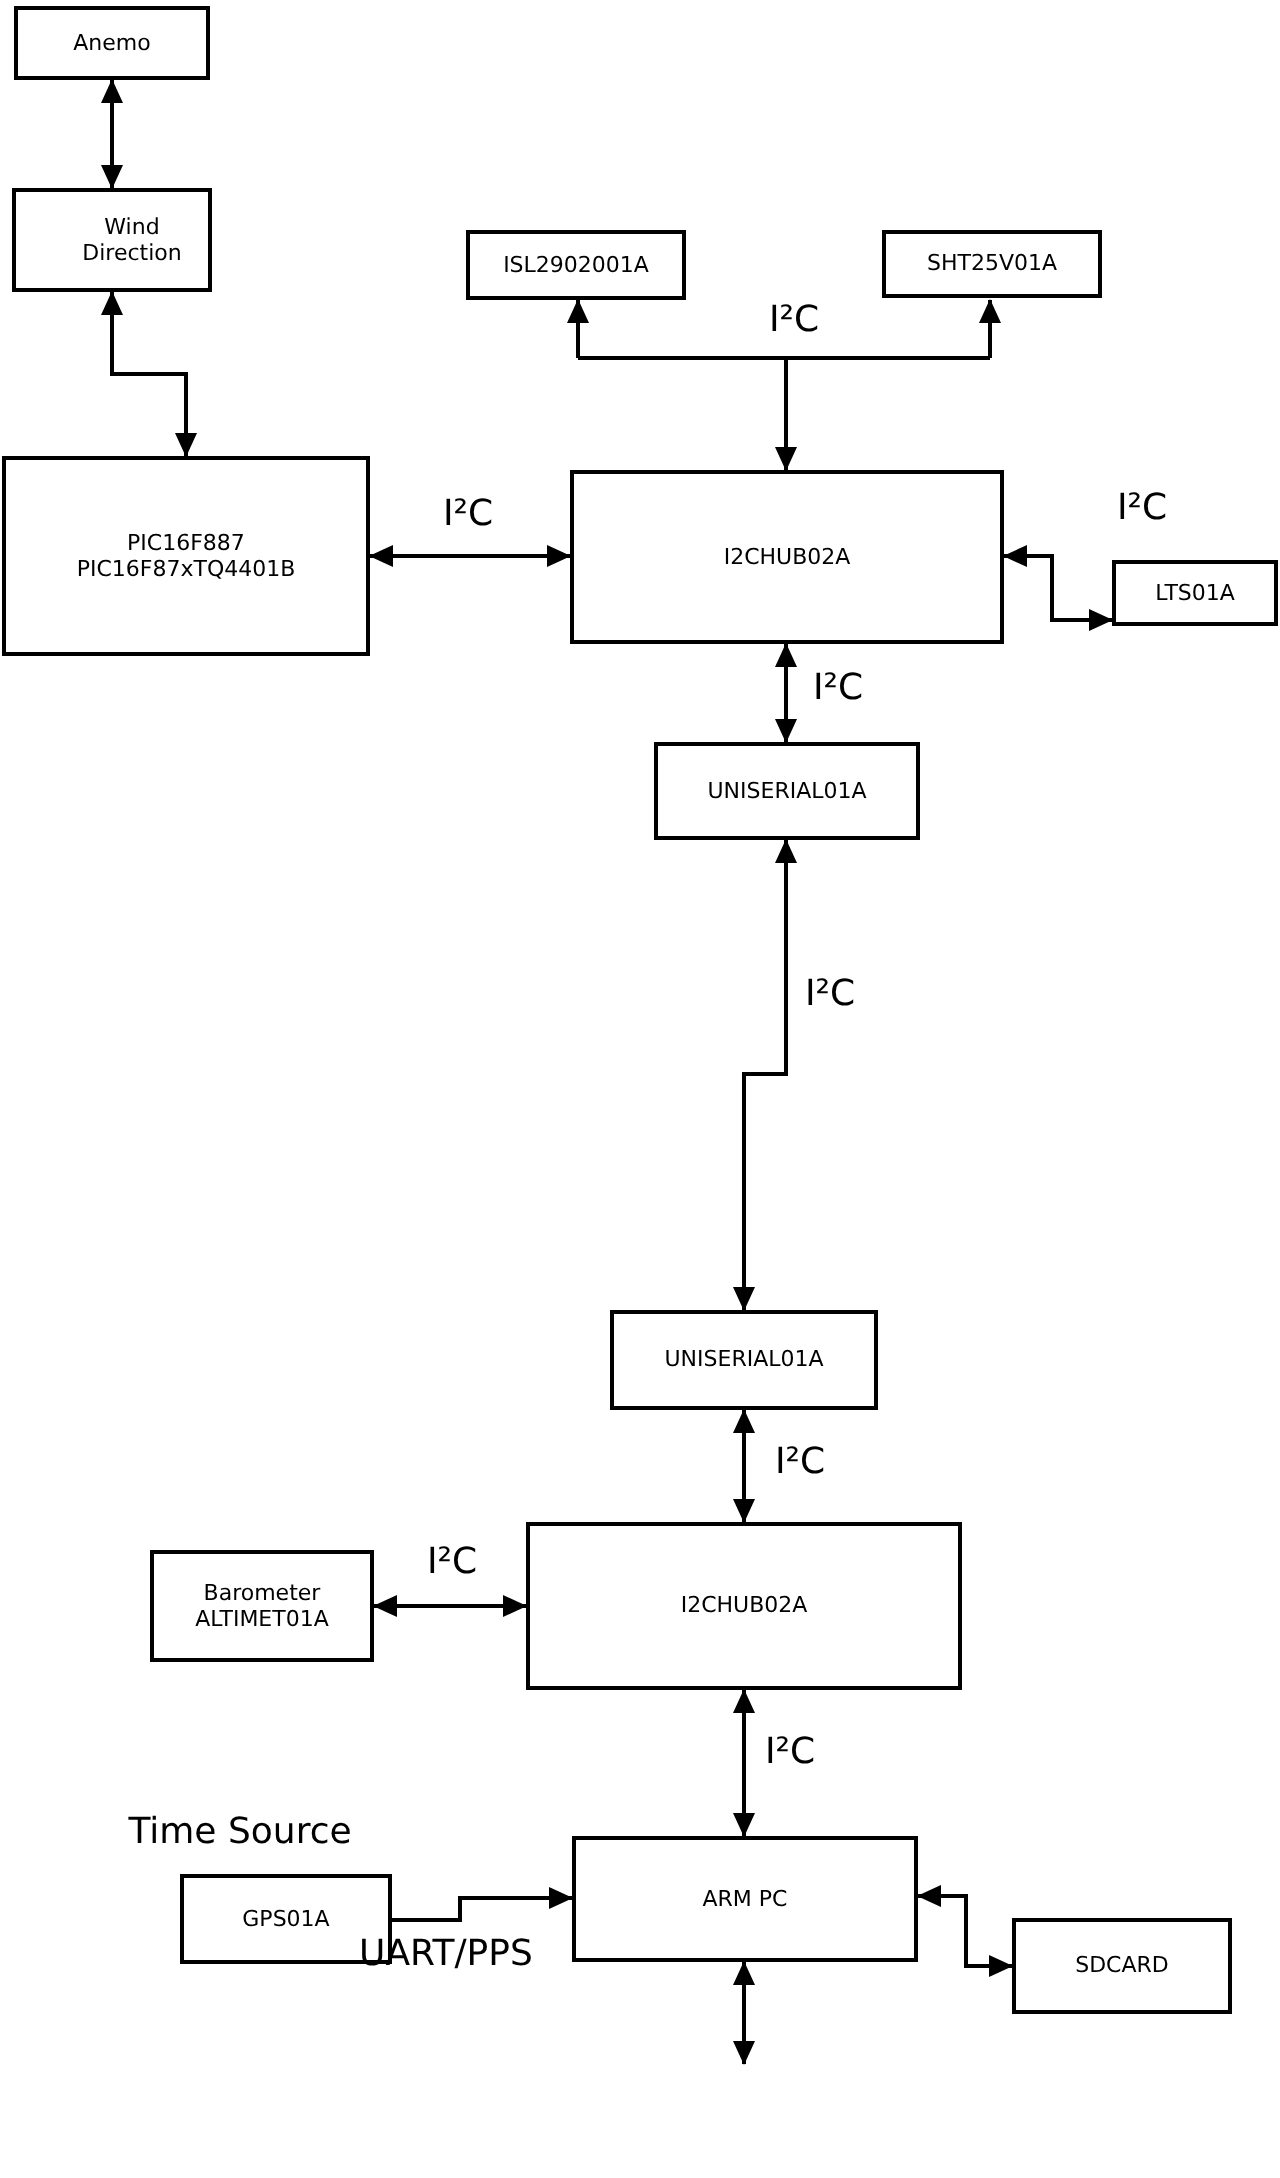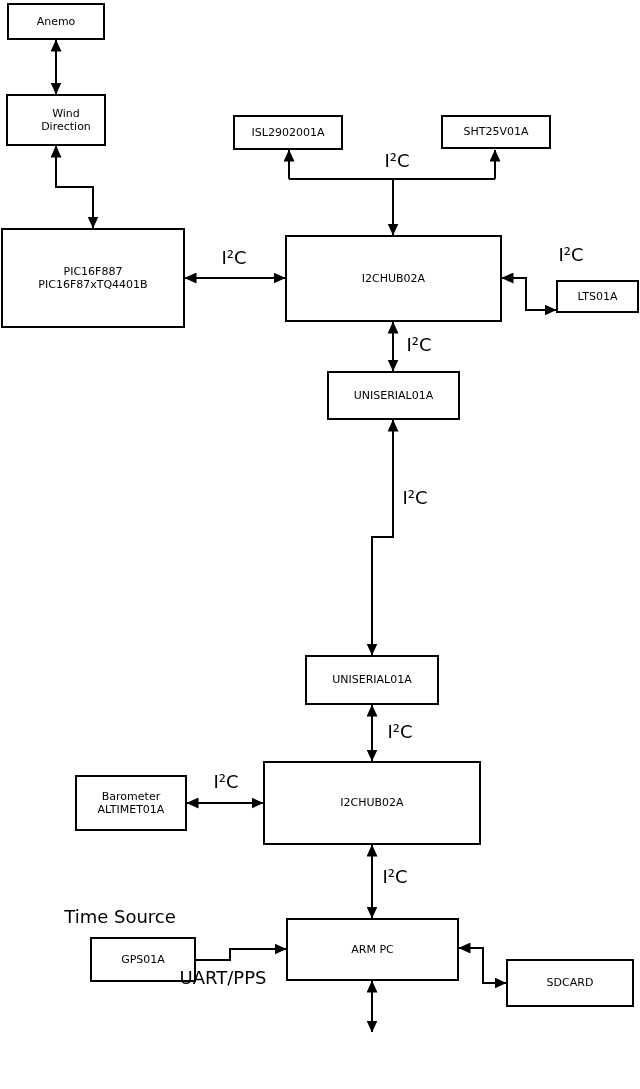--- a/index.html
+++ b/index.html
@@ -83,21 +83,21 @@
   <div class="node" style="left:441px; top:115px;  width:110px; height:34px;">SHT25V01A</div>
   <div class="node" style="left:285px; top:235px;  width:217px; height:87px;">I2CHUB02A</div>
   <div class="node" style="left:556px; top:280px;  width:83px;  height:33px;">LTS01A</div>
   <div class="node" style="left:327px; top:371px;  width:133px; height:49px;">UNISERIAL01A</div>
   <div class="node" style="left:305px; top:655px;  width:134px; height:50px;">UNISERIAL01A</div>
   <div class="node" style="left:263px; top:761px;  width:218px; height:84px;">I2CHUB02A</div>
   <div class="node" style="left:75px;  top:775px;  width:112px; height:56px;">Barometer
 ALTIMET01A</div>
   <div class="node" style="left:67px;  top:937px;  width:106px; height:45px;margin-left:23px;">GPS01A</div>
   <div class="node" style="left:286px; top:918px;  width:173px; height:63px;">ARM PC</div>
-  <div class="node" style="left:506px; top:959px;  width:128px; height:48px;">SDCARD</div>
+  <div class="node" style="left:506px; top:959px;  width:110px; height:48px;">SDCARD</div>
 
   <div class="edge-label" style="left:234px; top:257px;">I²C</div>
   <div class="edge-label" style="left:397px; top:160px;">I²C</div>
   <div class="edge-label" style="left:571px; top:254px;">I²C</div>
   <div class="edge-label" style="left:419px; top:344px;">I²C</div>
   <div class="edge-label" style="left:415px; top:497px;">I²C</div>
   <div class="edge-label" style="left:400px; top:731px;">I²C</div>
   <div class="edge-label" style="left:226px; top:781px;">I²C</div>
   <div class="edge-label" style="left:395px; top:876px;">I²C</div>
   <div class="edge-label" style="left:120px; top:916px;">Time Source</div>

